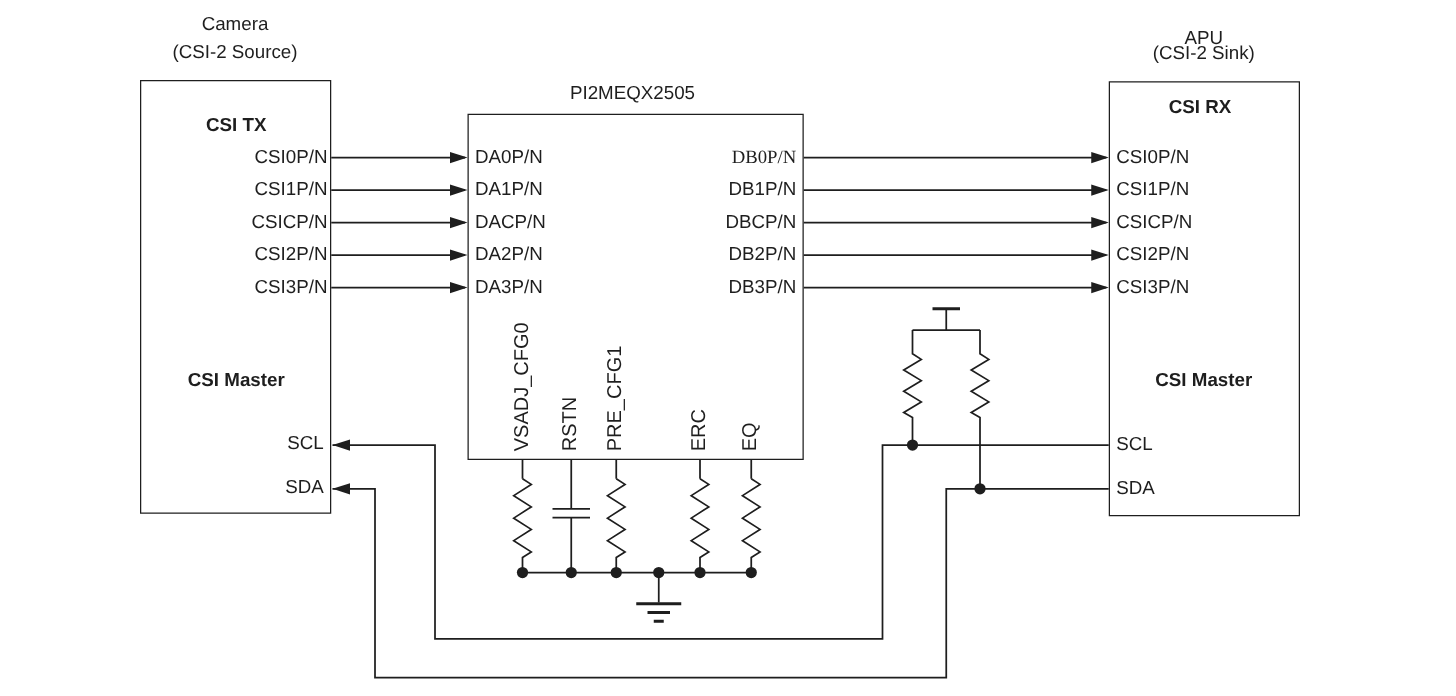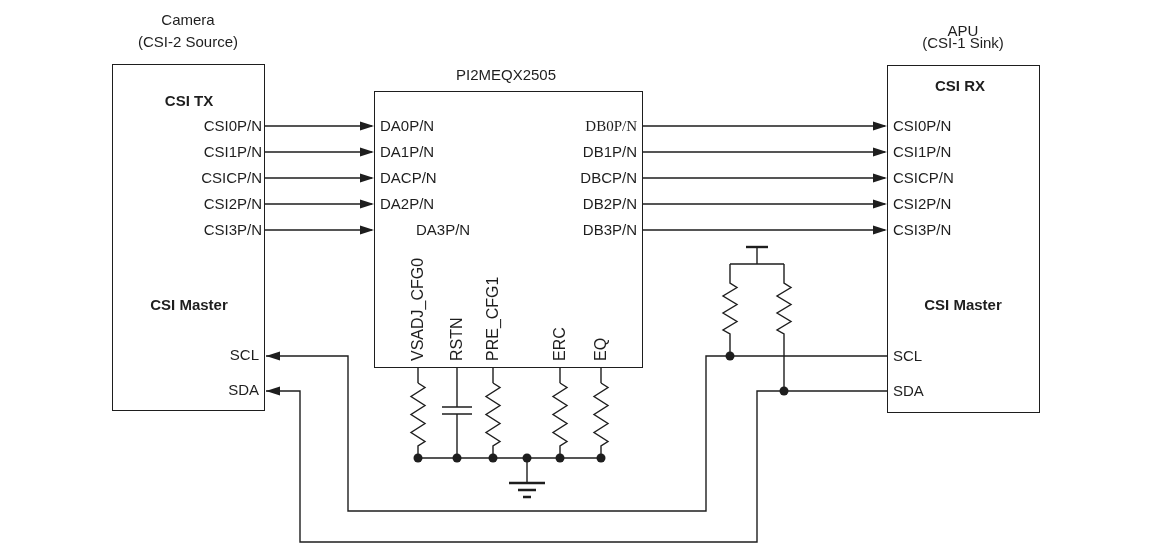--- a/index.html
+++ b/index.html
@@ -103,37 +103,37 @@
   </svg>
 
   <div class="box" style="left:112px;top:64px;width:153px;height:347px;"></div>
   <div class="box" style="left:374px;top:91px;width:269px;height:277px;"></div>
   <div class="box" style="left:887px;top:65px;width:153px;height:348px;"></div>
 
   <div class="lbl ca" style="left:188px;top:20px;">Camera</div>
   <div class="lbl ca" style="left:188px;top:42px;">(CSI-2 Source)</div>
   <div class="lbl ca" style="left:506px;top:75px;">PI2MEQX2505</div>
   <div class="lbl ca" style="left:963px;top:31px;text-align:right;">APU</div>
-  <div class="lbl ca" style="left:963px;top:43px;">(CSI-1 Sink)</div>
+  <div class="lbl ca" style="left:963px;top:43px;">(CSI-2 Sink)</div>
 
   <div class="lbl ca bold" style="left:189px;top:85px;margin-top:16px;">CSI TX</div>
   <div class="lbl ra" style="left:262px;top:126px;">CSI0P/N</div>
   <div class="lbl ra" style="left:262px;top:152px;">CSI1P/N</div>
   <div class="lbl ra" style="left:262px;top:178px;">CSICP/N</div>
   <div class="lbl ra" style="left:262px;top:204px;">CSI2P/N</div>
   <div class="lbl ra" style="left:262px;top:230px;">CSI3P/N</div>
   <div class="lbl ca bold" style="left:189px;top:305px;">CSI Master</div>
   <div class="lbl ra" style="left:259px;top:355px;">SCL</div>
   <div class="lbl ra" style="left:259px;top:390px;">SDA</div>
 
   <div class="lbl la" style="left:380px;top:126px;">DA0P/N</div>
   <div class="lbl la" style="left:380px;top:152px;text-align:right;">DA1P/N</div>
   <div class="lbl la" style="left:380px;top:178px;">DACP/N</div>
   <div class="lbl la" style="left:380px;top:204px;">DA2P/N</div>
-  <div class="lbl la" style="left:380px;top:230px;margin-left:36px;">DA3P/N</div>
+  <div class="lbl la" style="left:380px;top:230px;">DA3P/N</div>
 
   <div class="lbl ra" style="left:637px;top:126px;font-family:Liberation Serif, serif;">DB0P/N</div>
   <div class="lbl ra" style="left:637px;top:152px;">DB1P/N</div>
   <div class="lbl ra" style="left:637px;top:178px;">DBCP/N</div>
   <div class="lbl ra" style="left:637px;top:204px;">DB2P/N</div>
   <div class="lbl ra" style="left:637px;top:230px;">DB3P/N</div>
 
   <div class="rot" style="left:409px;top:361px;">VSADJ_CFG0</div>
   <div class="rot" style="left:448px;top:361px;">RSTN</div>
   <div class="rot" style="left:484px;top:361px;">PRE_CFG1</div>

